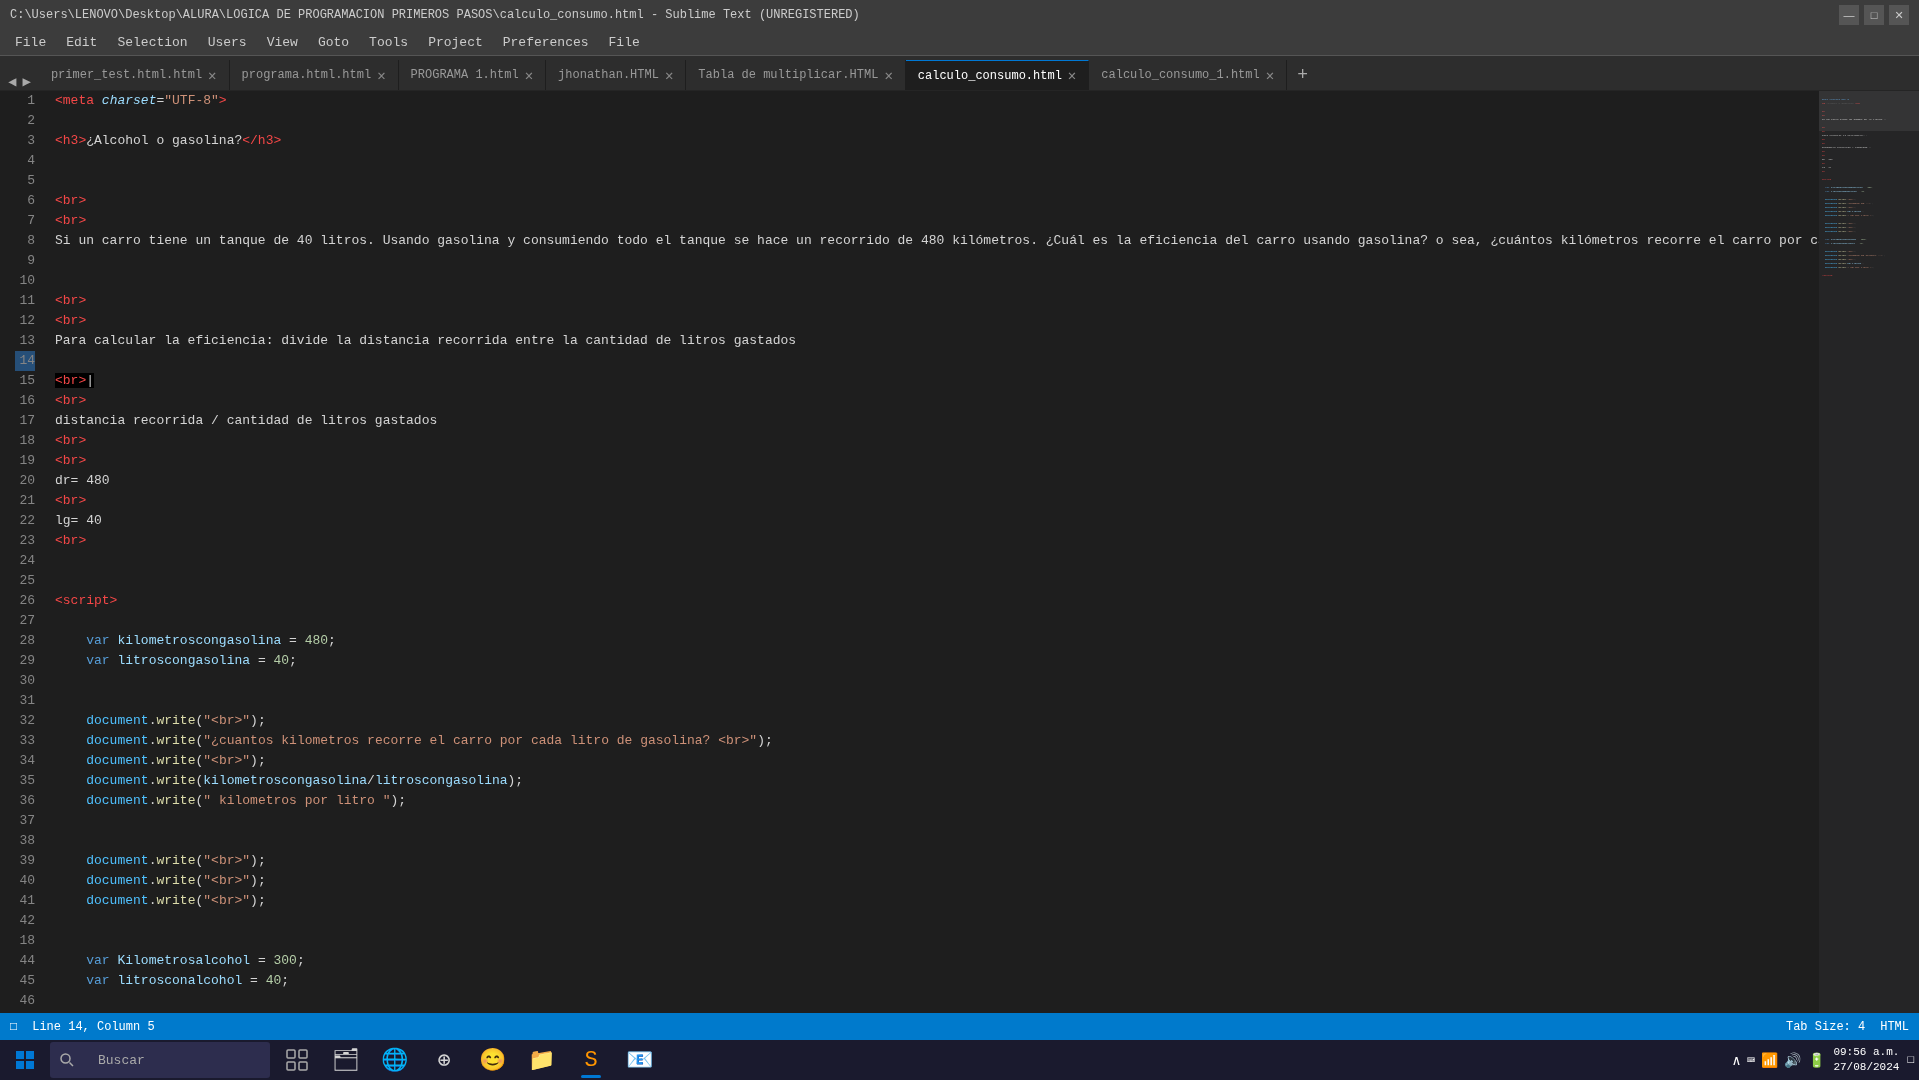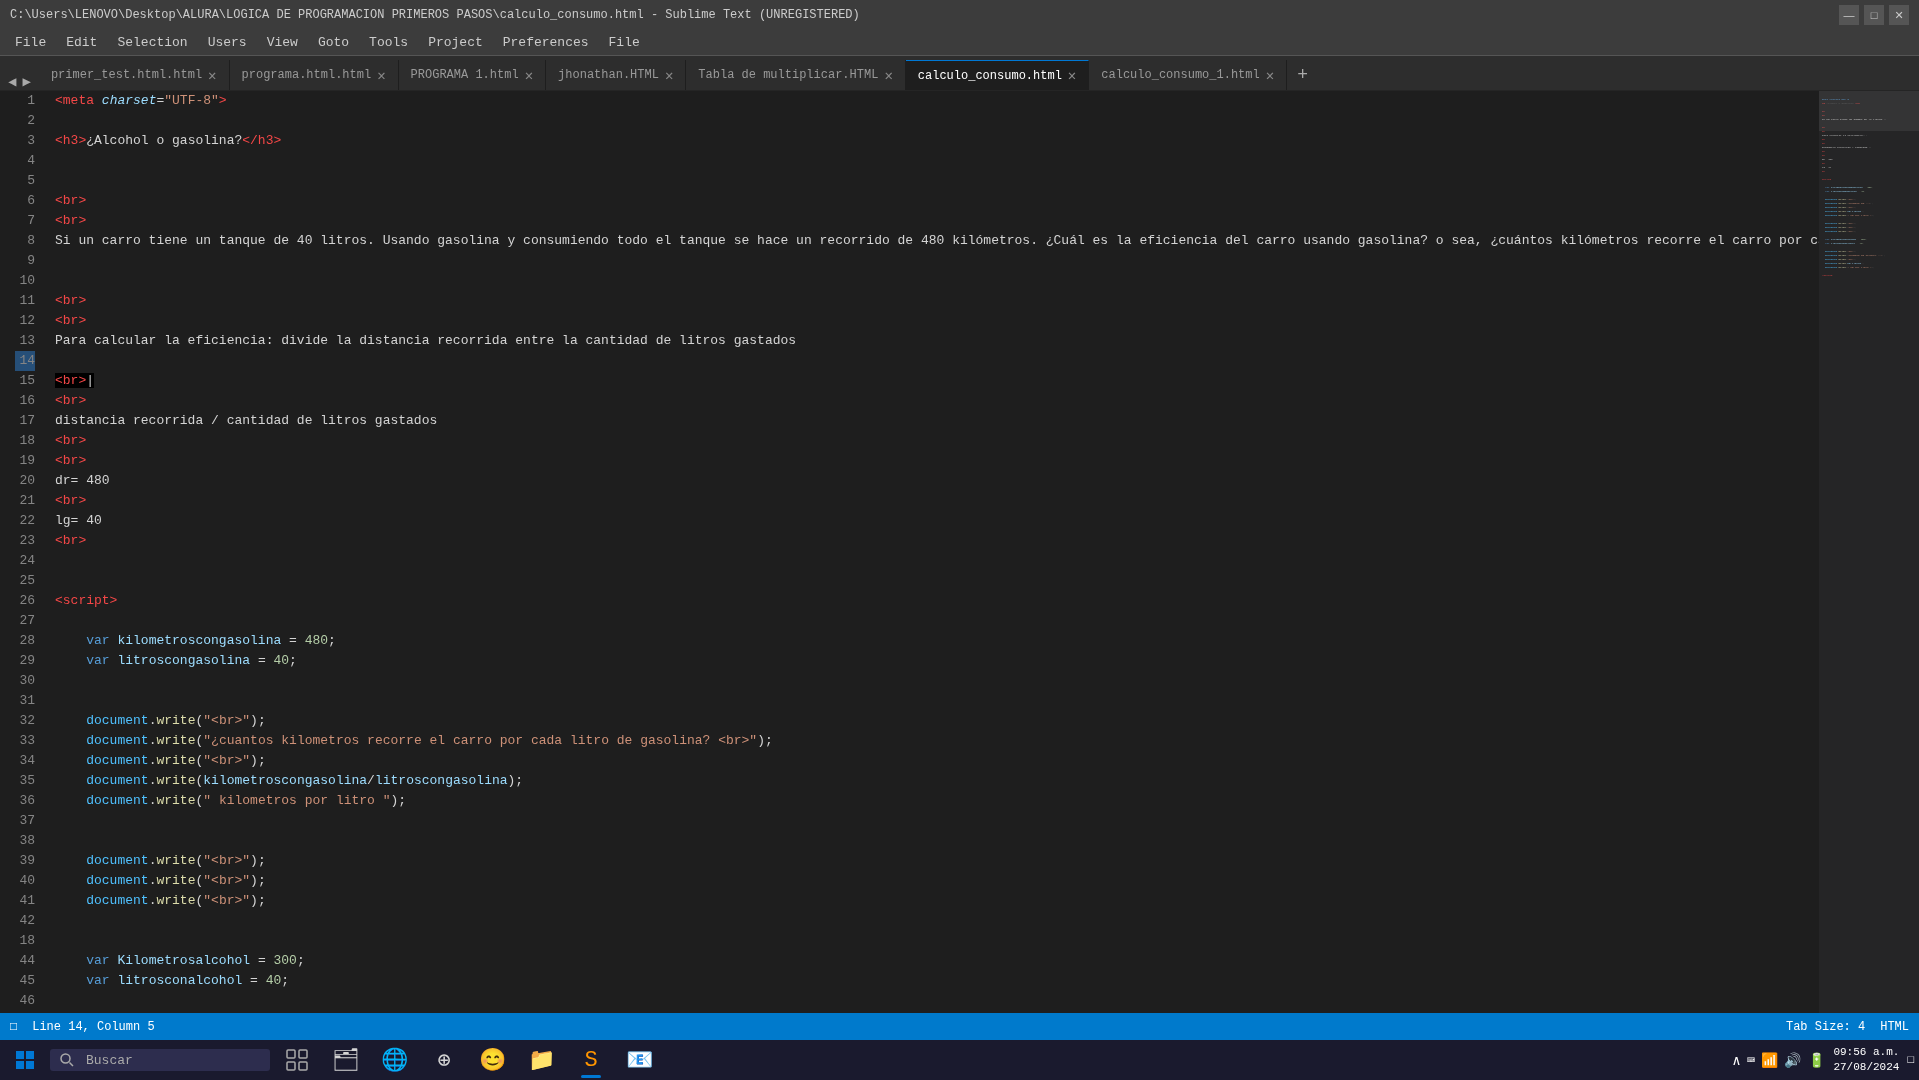--- a/index.html
+++ b/index.html
@@ -194,23 +194,23 @@
       height: 3px;
       background: #0078d4;
       border-radius: 2px;
     }
     .search-bar {
       display: flex;
       align-items: center;
       background: #2d2d4e;
       border-radius: 3px;
       padding: 0 10px;
-      height: 22px;
+      height: 36px;
       width: 220px;
-      gap: 12px;
+      gap: 24px;
       color: #aaa;
       font-size: 13px;
     }
     .clock { text-align: right; line-height: 1.4; }
     .sys-icons { display: flex; align-items: center; gap: 6px; font-size: 14px; }
   </style>
 </head>
 <body>
 
 <div id="title-bar">

